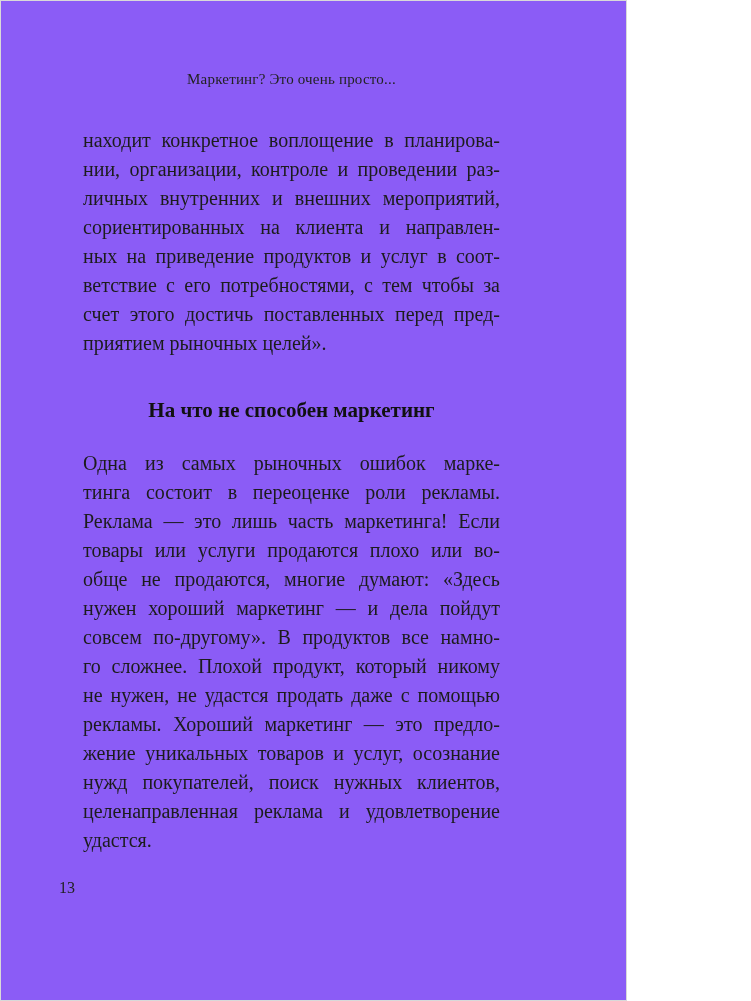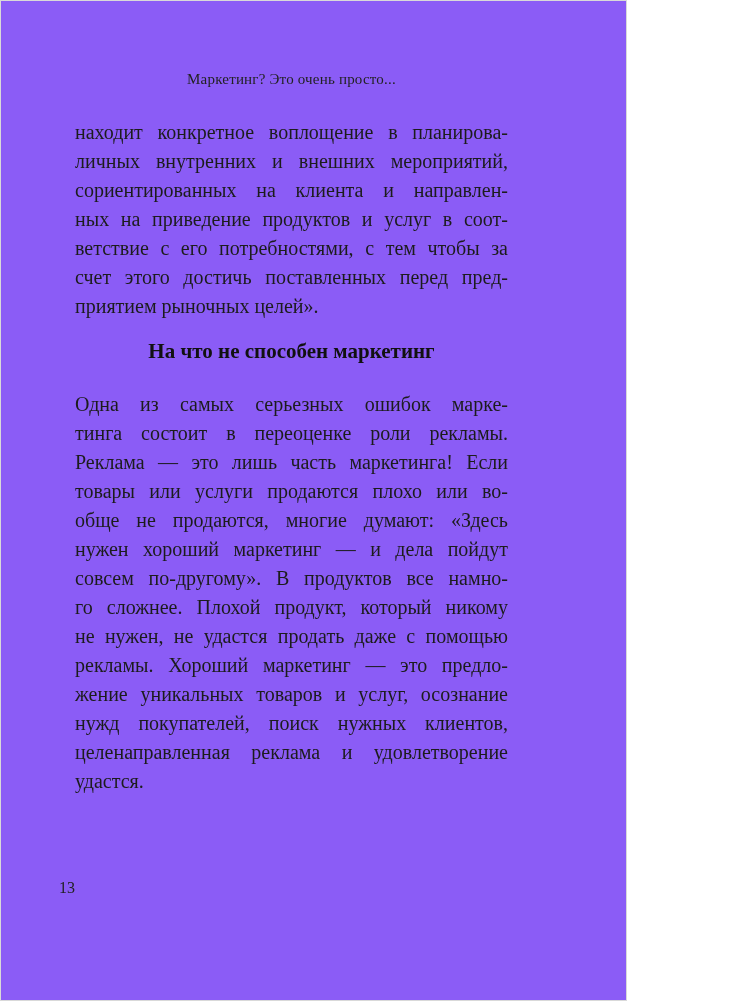--- a/index.html
+++ b/index.html
@@ -28,37 +28,37 @@
     letter-spacing: 0.2px;
     color: #222222;
   }
   .text-column {
     position: absolute;
     left: 70px;
     top: 113px;
     width: 441px;
   }
   .paragraph {
-    margin: 4px;
+    margin: 12px;
   }
   .line {
     font-size: 20px;
     line-height: 29px;
     text-align: justify;
     text-align-last: justify;
     color: #1c1c1c;
   }
   .line.line-last {
     text-align-last: left;
   }
   .section-heading {
     font-size: 21px;
     font-weight: bold;
     text-align: center;
-    margin: 18px 0 26px 0;
+    margin: 40px 0 26px 0;
     color: #111111;
   }
   .page-number {
     position: absolute;
     left: 58px;
     top: 878px;
     width: 441px;
     text-align: left;
     font-size: 16px;
     color: #222222;
@@ -68,32 +68,33 @@
 <body>
 
 <div class="page">
 
   <div class="running-header">Маркетинг? Это очень просто...</div>
 
   <div class="text-column">
 
     <div class="paragraph">
         <div class="line">находит конкретное воплощение в планирова-</div>
+        <div class="line">нии, организации, контроле и проведении раз-</div>
         <div class="line">личных внутренних и внешних мероприятий,</div>
         <div class="line">сориентированных на клиента и направлен-</div>
         <div class="line">ных на приведение продуктов и услуг в соот-</div>
         <div class="line">ветствие с его потребностями, с тем чтобы за</div>
         <div class="line">счет этого достичь поставленных перед пред-</div>
         <div class="line line-last">приятием рыночных целей».</div>
       </div>
 
     <div class="section-heading">На что не способен маркетинг</div>
 
     <div class="paragraph">
-        <div class="line">Одна из самых серьезных ошибок марке-</div>
+        <div class="line">Одна из самых рыночных ошибок марке-</div>
         <div class="line">тинга состоит в переоценке роли рекламы.</div>
         <div class="line">Реклама — это лишь часть маркетинга! Если</div>
         <div class="line">товары или услуги продаются плохо или во-</div>
         <div class="line">обще не продаются, многие думают: «Здесь</div>
         <div class="line">нужен хороший маркетинг — и дела пойдут</div>
         <div class="line">совсем по-другому». В продуктов все намно-</div>
         <div class="line">го сложнее. Плохой продукт, который никому</div>
         <div class="line">не нужен, не удастся продать даже с помощью</div>
         <div class="line">рекламы. Хороший маркетинг — это предло-</div>
         <div class="line">жение уникальных товаров и услуг, осознание</div>

